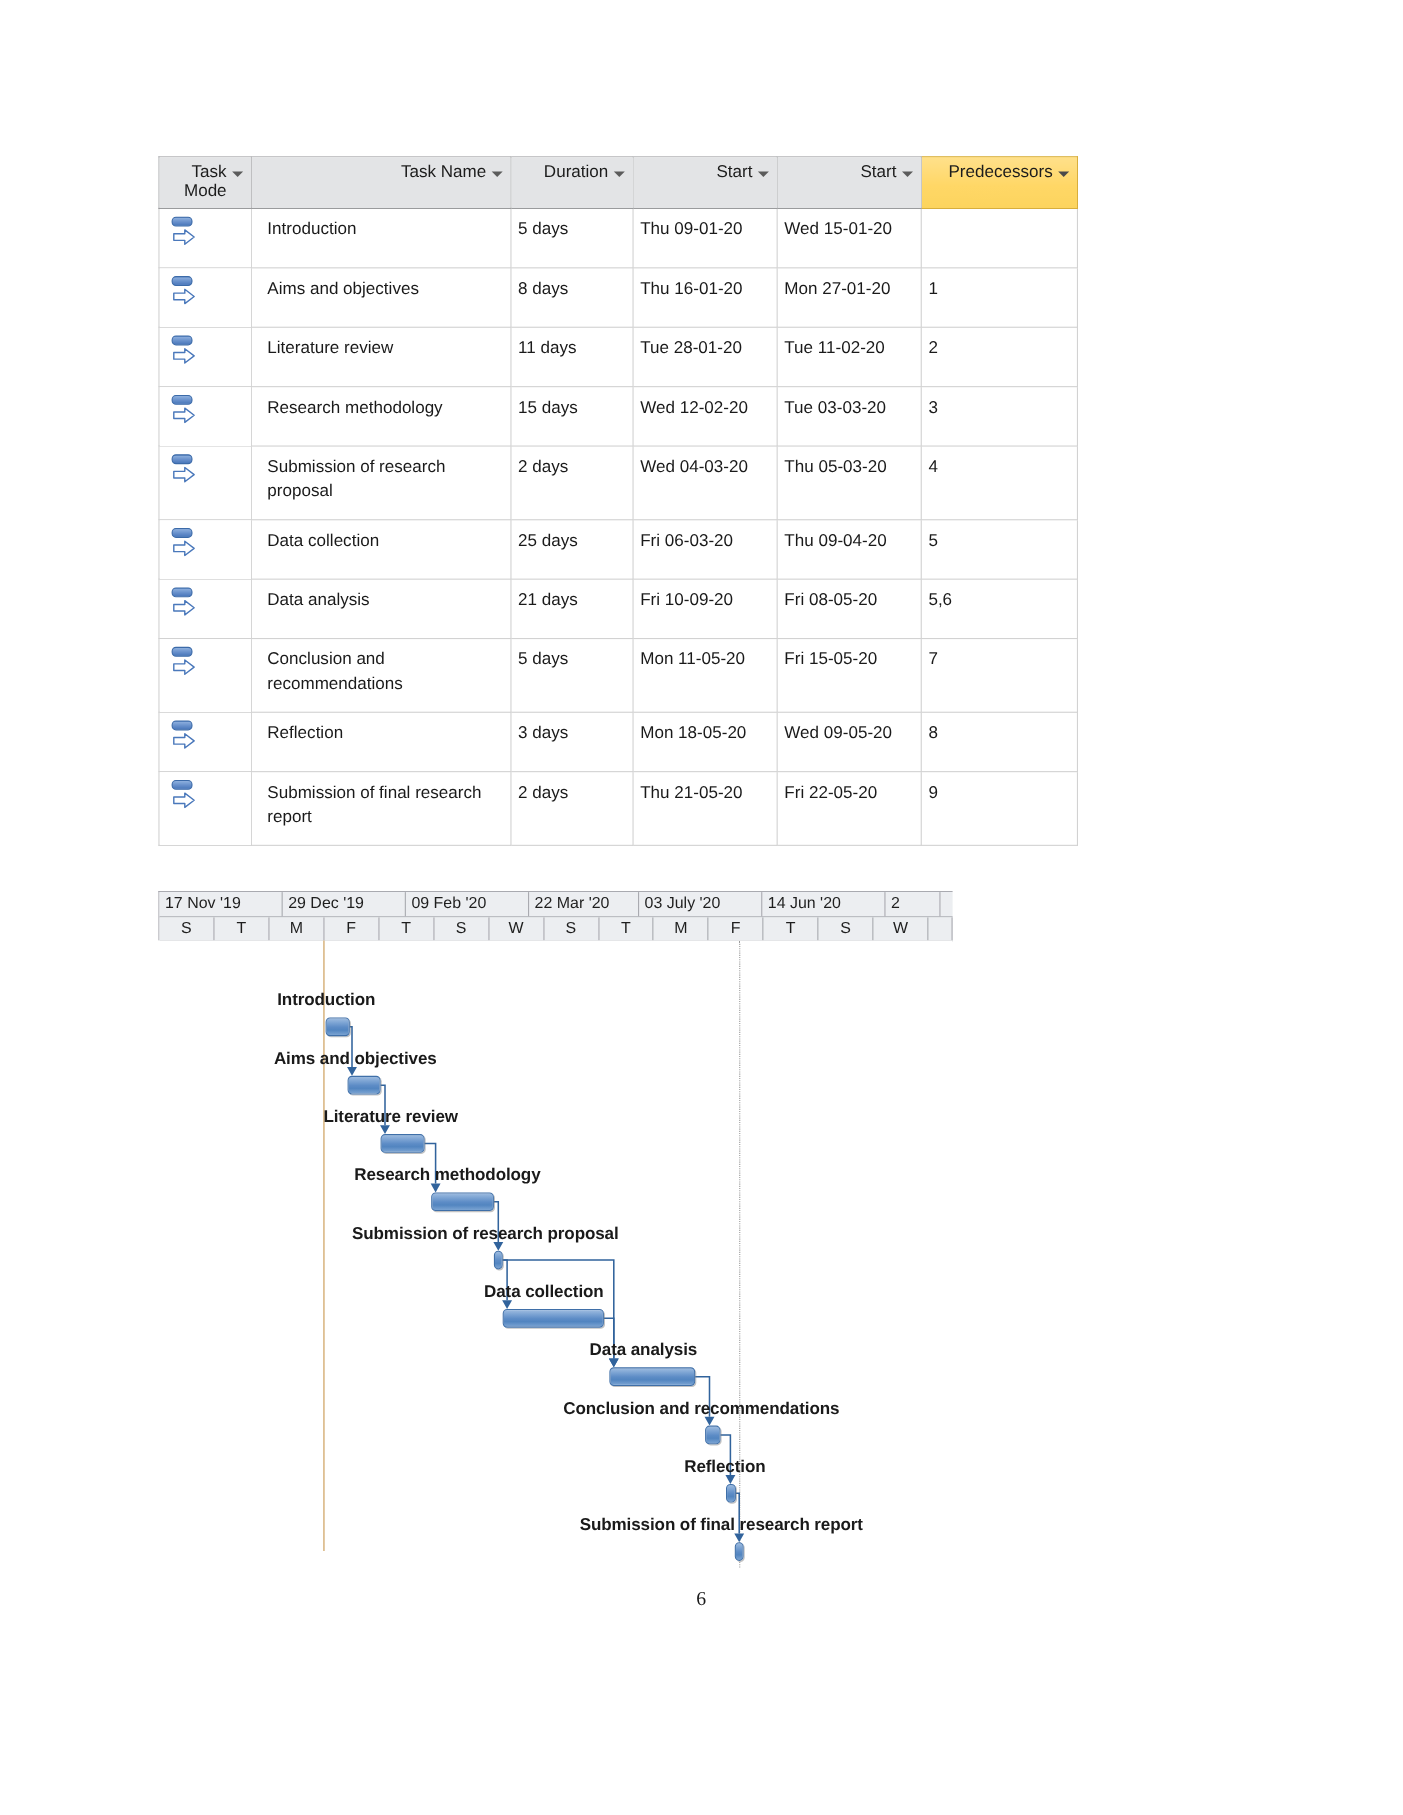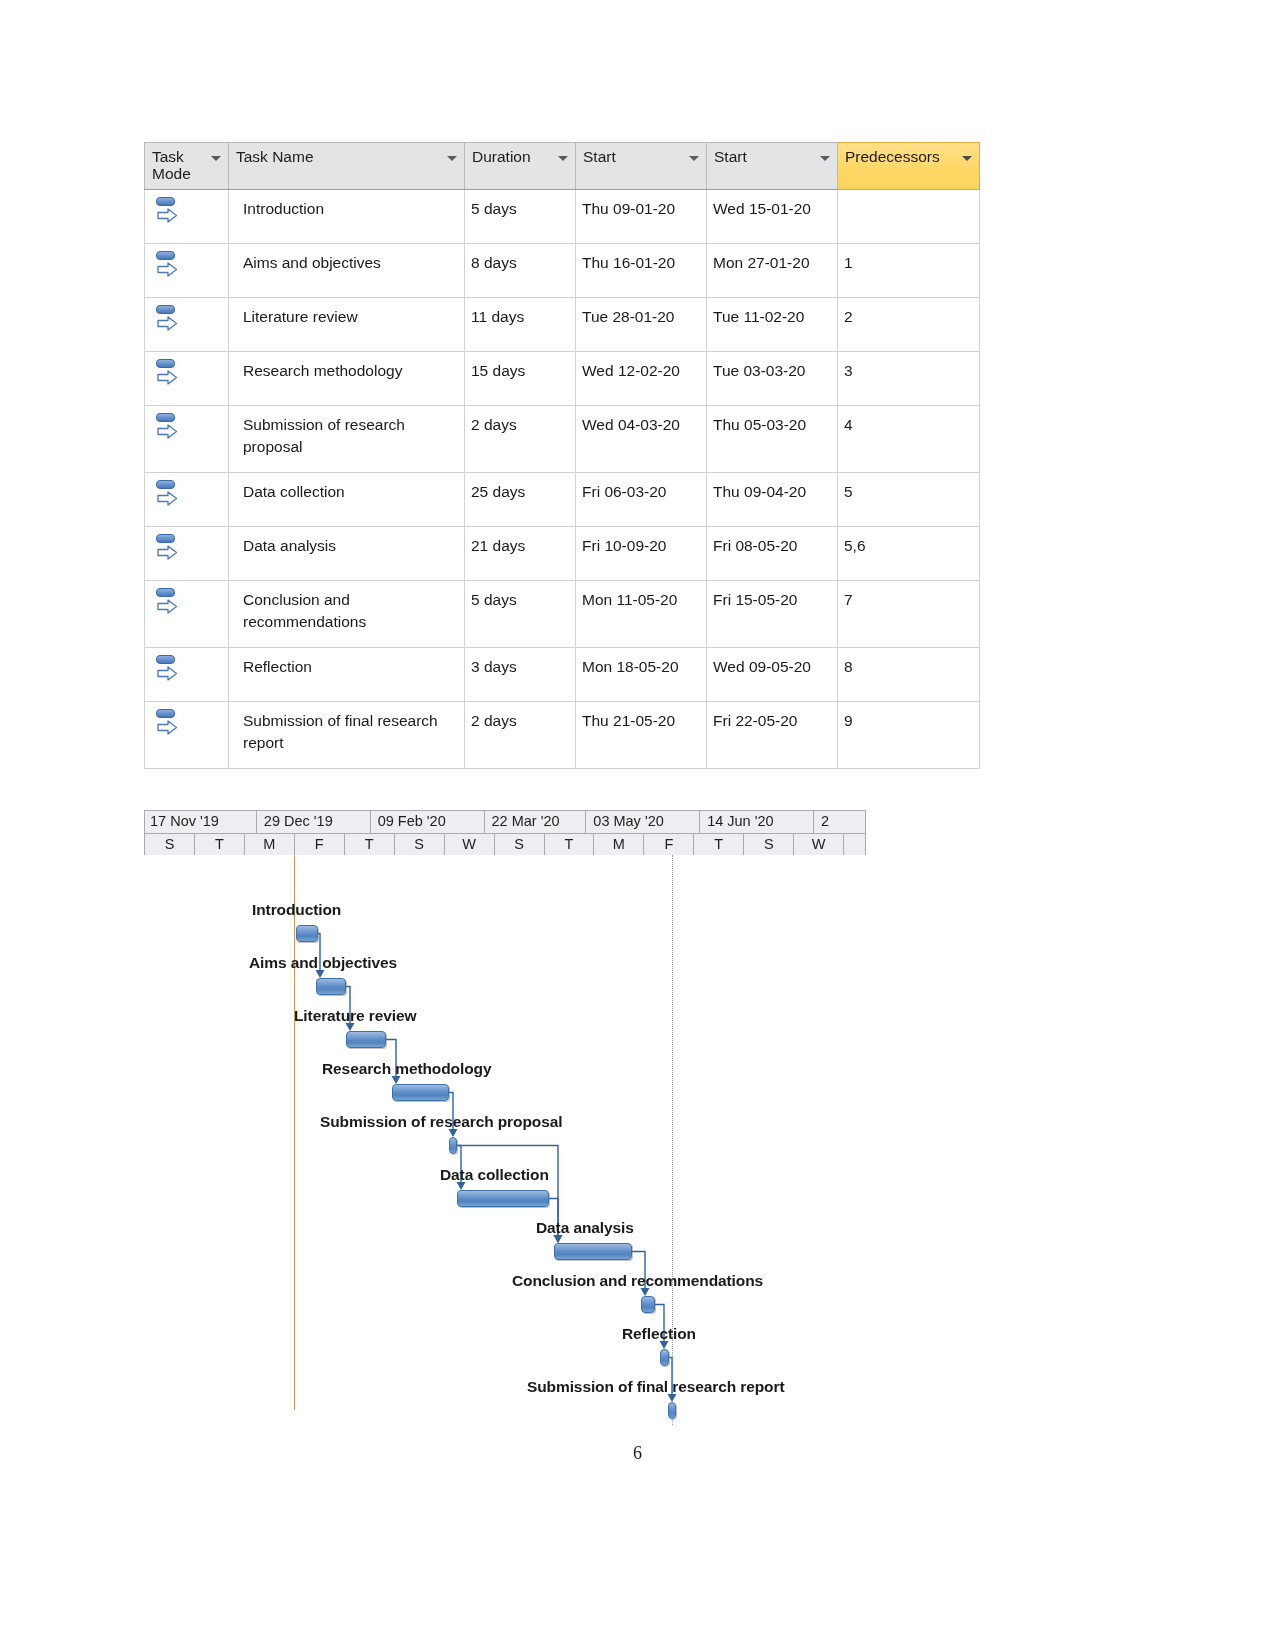--- a/index.html
+++ b/index.html
@@ -46,20 +46,21 @@
   }
   #task-table thead th.pred-col {
     background: linear-gradient(to bottom, #ffe08a 0%, #ffd766 55%, #fcd45e 100%);
     border: 1px solid #d8ae3c;
     margin-top: 44px;
   }
   .th-label {
     display: block;
     padding: 5px 22px 0 7px;
     line-height: 1.12;
+    text-align: right;
   }
   .th-arrow {
     position: absolute;
     right: 7px;
     top: 13px;
     width: 0; height: 0;
     border-left: 5px solid transparent;
     border-right: 5px solid transparent;
     border-top: 5px solid #5b5b5b;
   }
@@ -112,21 +113,21 @@
     border-top: 1px solid #a9aab0;
     border-left: 1px solid #a9aab0;
     box-sizing: border-box;
   }
   .tier {
     display: flex;
     width: 100%;
     box-sizing: border-box;
     background: #eceef1;
   }
-  .tier-major { height: 23px; border-bottom: 1px solid #a9aab0; justify-content: space-between; }
+  .tier-major { height: 23px; border-bottom: 1px solid #a9aab0; }
   .tier-minor { height: 22px; border-bottom: 1px solid #a9aab0; }
   .tl-cell {
     box-sizing: border-box;
     border-right: 1px solid #a9aab0;
     font-size: 14.5px;
     color: #1e1e1e;
     line-height: 21px;
     white-space: nowrap;
     overflow: hidden;
   }
@@ -508,21 +509,21 @@
 </table>
 
 <div id="gantt">
 
   <div id="timeline-header">
     <div class="tier tier-major" id="tier-major">
         <div class="tl-cell" style="width: 112px;">17 Nov '19</div>
         <div class="tl-cell" style="width: 112px;">29 Dec '19</div>
         <div class="tl-cell" style="width: 112px;">09 Feb '20</div>
         <div class="tl-cell" style="width: 100px;">22 Mar '20</div>
-        <div class="tl-cell" style="width: 112px;">03 May '20</div>
+        <div class="tl-cell" style="width: 112px;">03 July '20</div>
         <div class="tl-cell" style="width: 112px;">14 Jun '20</div>
         <div class="tl-cell" style="width: 50px;">2</div>
       </div>
     <div class="tier tier-minor" id="tier-minor">
         <div class="tl-cell" style="width: 50px;">S</div>
         <div class="tl-cell" style="width: 50px;">T</div>
         <div class="tl-cell" style="width: 50px;">M</div>
         <div class="tl-cell" style="width: 50px;">F</div>
         <div class="tl-cell" style="width: 50px;">T</div>
         <div class="tl-cell" style="width: 50px;">S</div>

